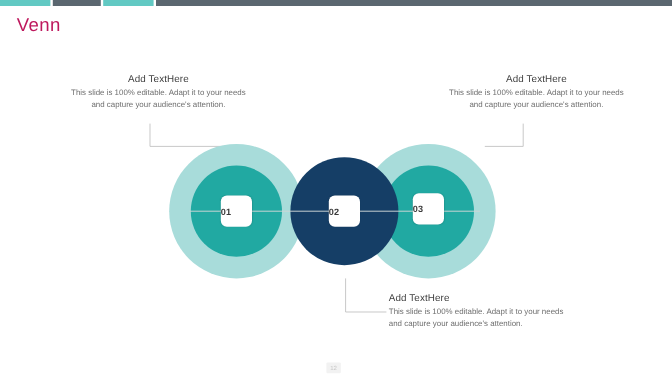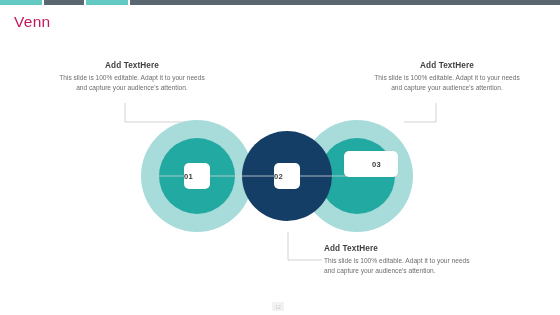--- a/index.html
+++ b/index.html
@@ -51,21 +51,21 @@
     left: 0; top: 0;
     width: 560px; height: 315px;
   }
 
   
   .txt-block {
     position: absolute;
   }
   .txt-head {
     font-size: 8.2px;
-    font-weight: bold;
+    font-weight: normal;
     color: #3f3f3f;
     margin: 0 0 3px 0;
     letter-spacing: 0.1px;
   }
   .txt-body {
     font-size: 6.6px;
     line-height: 1.58;
     color: #6e6e6e;
     margin: 0;
   }
@@ -136,21 +136,21 @@
 
     <line x1="158" y1="176" x2="400" y2="176" stroke="#cfd6d6" stroke-width="0.8"></line>
   </svg>
 
   <div class="badge" style="left:184px; top:163px;">
     <span>01</span>
   </div>
   <div class="badge" style="left:274px; top:163px;">
     <span>02</span>
   </div>
-  <div class="badge" style="left:344px; top:151px;padding-left:28px;">
+  <div class="badge" style="left:344px; top:161px;">
     <span>03</span>
   </div>
 
   <div class="txt-block ctr" style="left:57px; top:61px; width:150px;">
     <p class="txt-head">Add TextHere</p>
     <p class="txt-body">This slide is 100% editable. Adapt it to your needs and capture your audience's attention.</p>
   </div>
 
   <div class="txt-block ctr" style="left:372px; top:61px; width:150px;">
     <p class="txt-head">Add TextHere</p>

